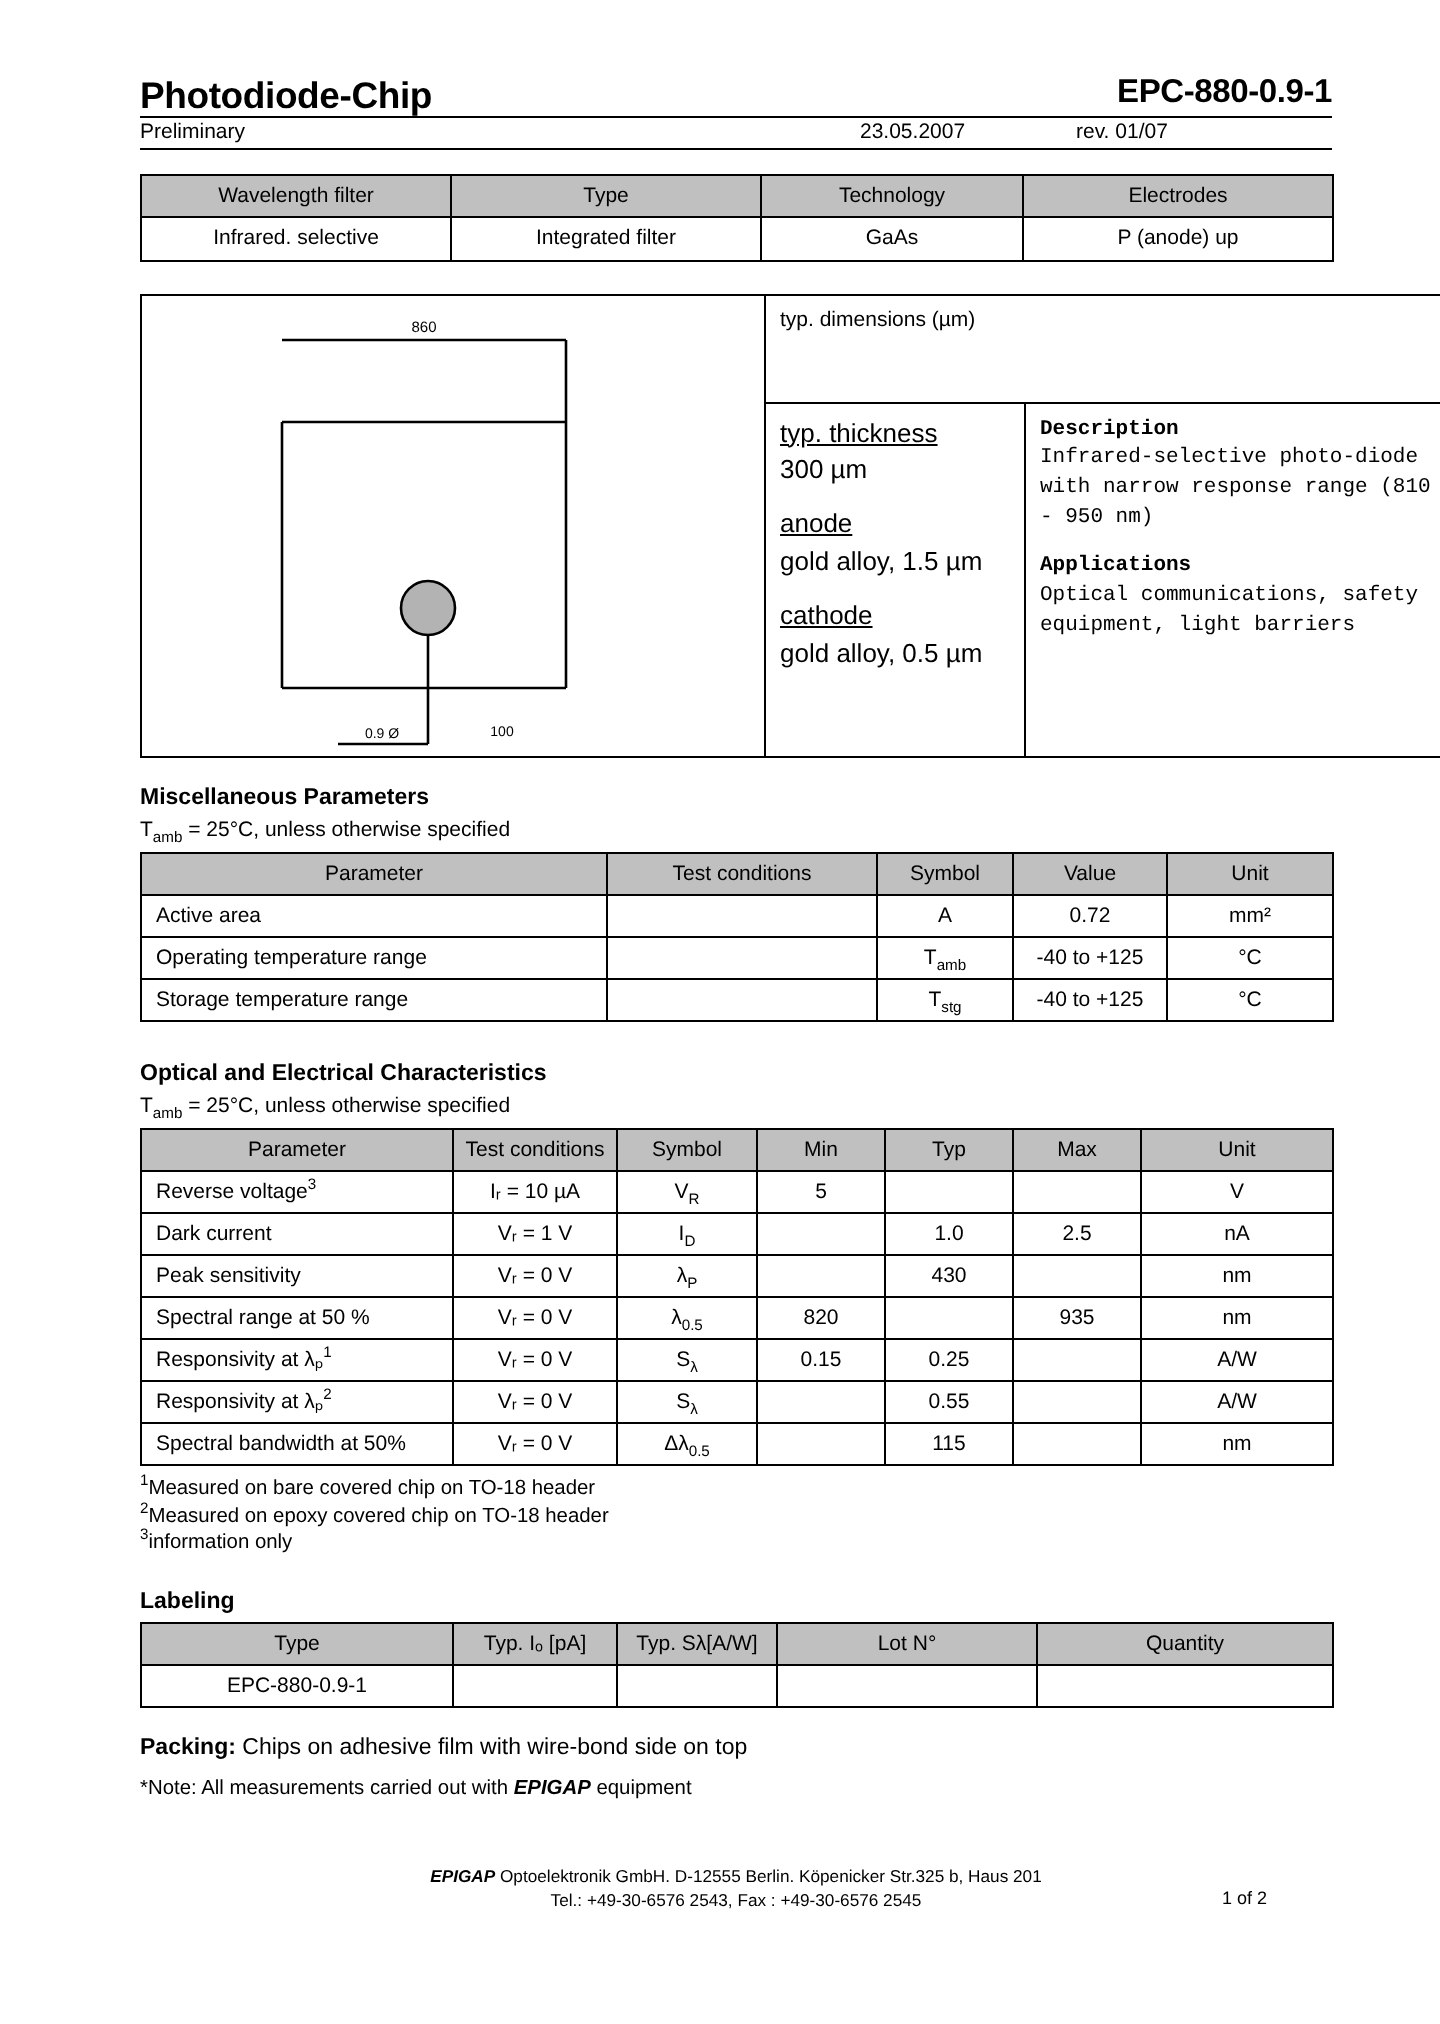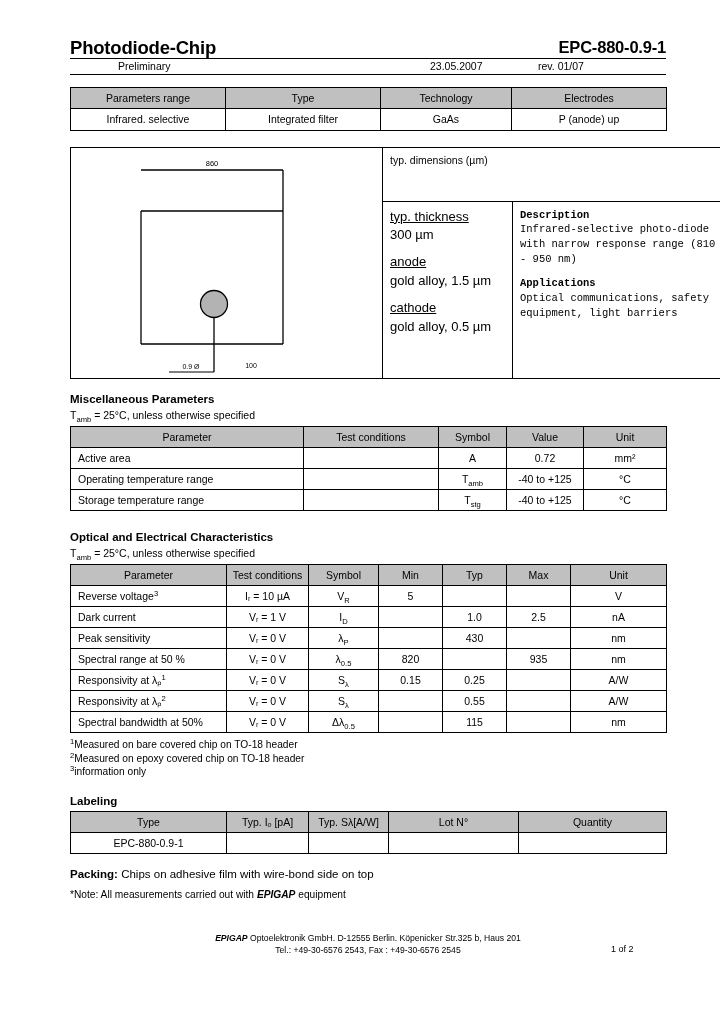--- a/index.html
+++ b/index.html
@@ -18,21 +18,21 @@
   .page {
     position: absolute;
     left: 70px;
     top: 0;
     width: 596px;
   }
 
   
   .doc-head {
     display: flex;
-    align-items: center;
+    align-items: flex-start;
     justify-content: space-between;
     padding-top: 38px;
   }
   .doc-title {
     font-size: 18.5px;
     font-weight: bold;
     letter-spacing: -0.2px;
     line-height: 1.05;
   }
   .doc-part {
@@ -45,21 +45,21 @@
     border-bottom: 1.6px solid #000;
     margin-top: 1px;
   }
   .sub-head {
     display: flex;
     align-items: baseline;
     font-size: 10.5px;
     padding-top: 1px;
     padding-bottom: 2px;
   }
-  .sub-prelim { flex: 0 0 auto; margin-left: 48px; }
+  .sub-prelim { flex: 0 0 auto; }
   .sub-date { position: absolute; left: 360px; }
   .sub-rev  { position: absolute; left: 468px; }
   .sub-head-wrap { position: relative; }
   .rule-thin { border-bottom: 1.5px solid #000; }
 
   
   table.dt {
     border-collapse: collapse;
     width: 596px;
     table-layout: fixed;
@@ -209,21 +209,21 @@
 
   <table class="dt">
     <colgroup>
         <col style="width:155px">
         <col style="width:155px">
         <col style="width:131px">
         <col style="width:155px">
       </colgroup>
     <tbody>
         <tr>
-      <th>Parameters range</th>
+      <th>Wavelength filter</th>
       <th>Type</th>
       <th>Technology</th>
       <th>Electrodes</th>
     </tr>
     <tr>
       <td>Infrared. selective</td>
       <td>Integrated filter</td>
       <td>GaAs</td>
       <td>P (anode) up</td>
     </tr>

